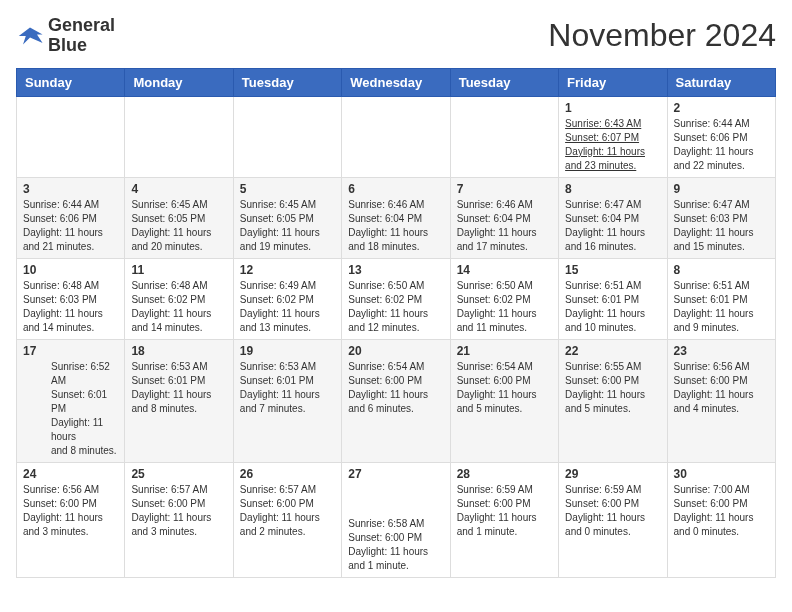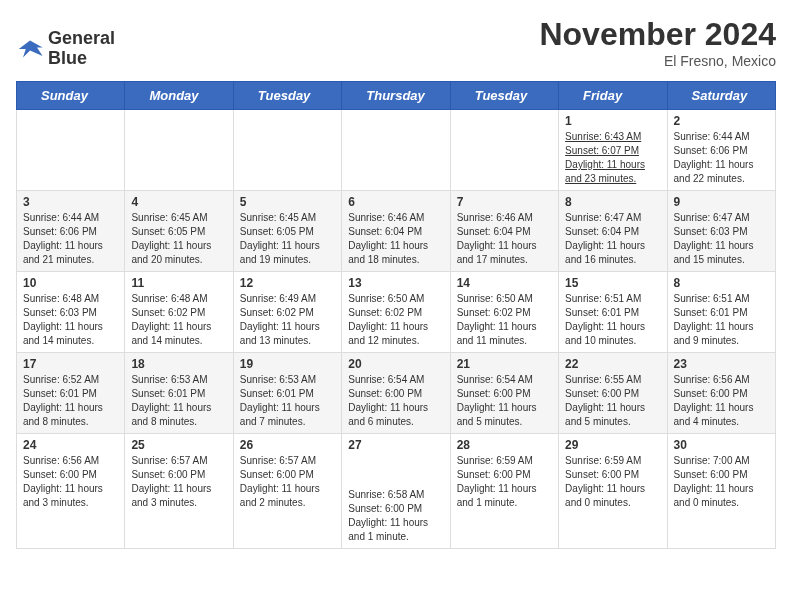--- a/index.html
+++ b/index.html
@@ -6,21 +6,21 @@
     body {
       font-family: Arial, sans-serif;
       background: #fff;
       width: 792px;
       min-height: 612px;
       padding: 16px;
     }
     .header {
       display: flex;
       justify-content: space-between;
-      align-items: flex-end;
+      align-items: center;
       margin-bottom: 12px;
     }
     .logo {
       display: flex;
       align-items: center;
       gap: 4px;
     }
     .logo-text {
       font-size: 18px;
       font-weight: bold;
@@ -32,41 +32,40 @@
     }
     .logo-bird {
       width: 28px;
       height: 28px;
     }
     .title-block {
       text-align: right;
     }
     .month-title {
       font-size: 32px;
-      font-weight: bold;
+      font-weight: normal;
       color: #333;
     }
     .location {
       font-size: 14px;
       color: #555;
     }
     .calendar {
       width: 100%;
       border-collapse: collapse;
       border: 1px solid #ccc;
     }
     .calendar th {
       background-color: #3a6bbf;
       color: #fff;
       font-size: 13px;
       font-weight: bold;
-      padding: 6px 24px;
+      padding: 6px 8px;
       text-align: left;
       border: 1px solid #2a5aaf;
-      font-style: italic;
     }
     .calendar td {
       vertical-align: top;
       width: calc(100% / 7);
       min-height: 80px;
       padding: 4px 6px;
       border: 1px solid #ddd;
       font-size: 10.5px;
       color: #333;
       background: #fff;
@@ -97,31 +96,30 @@
     <svg class="logo-bird" viewBox="0 0 40 40">
       <polygon points="20,8 38,18 30,18 38,30 20,22 10,32 14,20 4,20 12,14" fill="#3a6bbf"></polygon>
     </svg>
     <div class="logo-text">
       <span>General</span>
       <span>Blue</span>
     </div>
   </div>
   <div class="title-block">
     <div class="month-title">November 2024</div>
-    <div class="location">El Fresno, Mexico</div>
   </div>
 </div>
 
 <table class="calendar">
   <thead>
     <tr>
     <th>Sunday</th>
         <th>Monday</th>
         <th>Tuesday</th>
-        <th>Thursday</th>
+        <th>Wednesday</th>
         <th>Tuesday</th>
         <th>Friday</th>
         <th>Saturday</th>
       </tr>
   </thead>
   <tbody id="calendar-body">
   <tr>
         <td class="empty-cell"></td>
         <td class="empty-cell"></td>
         <td class="empty-cell"></td>
@@ -240,21 +238,21 @@
           <span class="day-num">8</span>
           <div class="day-info" style="white-space: pre-line;">Sunrise: 6:51 AM
 Sunset: 6:01 PM
 Daylight: 11 hours
 and 9 minutes.</div>
         </td>
       </tr>
       <tr>
         <td>
           <span class="day-num">17</span>
-          <div class="day-info" style="white-space: pre-line;">Sunrise: 6:52 AM
+          <div class="day-info" style="white-space: pre-line; margin-left: 28px;">Sunrise: 6:52 AM
 Sunset: 6:01 PM
 Daylight: 11 hours
 and 8 minutes.</div>
         </td>
         <td>
           <span class="day-num">18</span>
           <div class="day-info" style="white-space: pre-line;">Sunrise: 6:53 AM
 Sunset: 6:01 PM
 Daylight: 11 hours
 and 8 minutes.</div>

